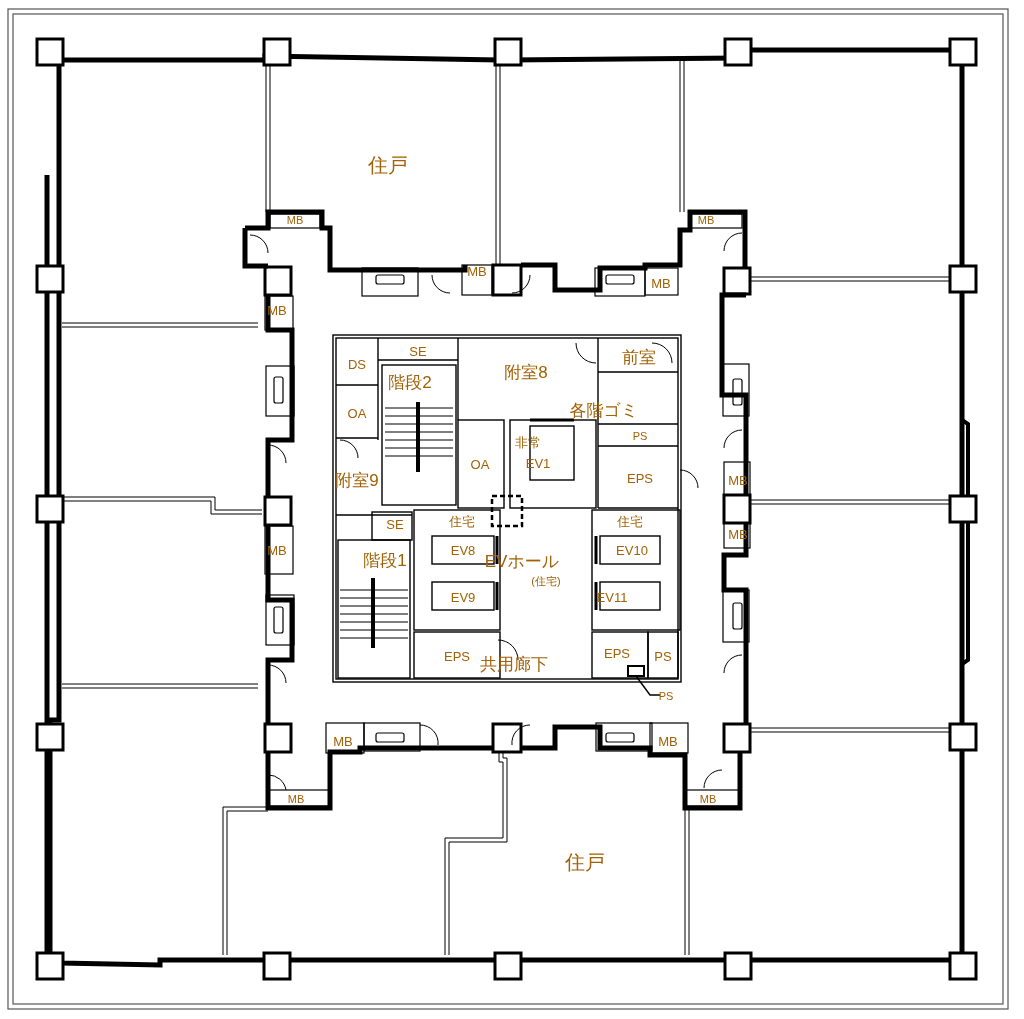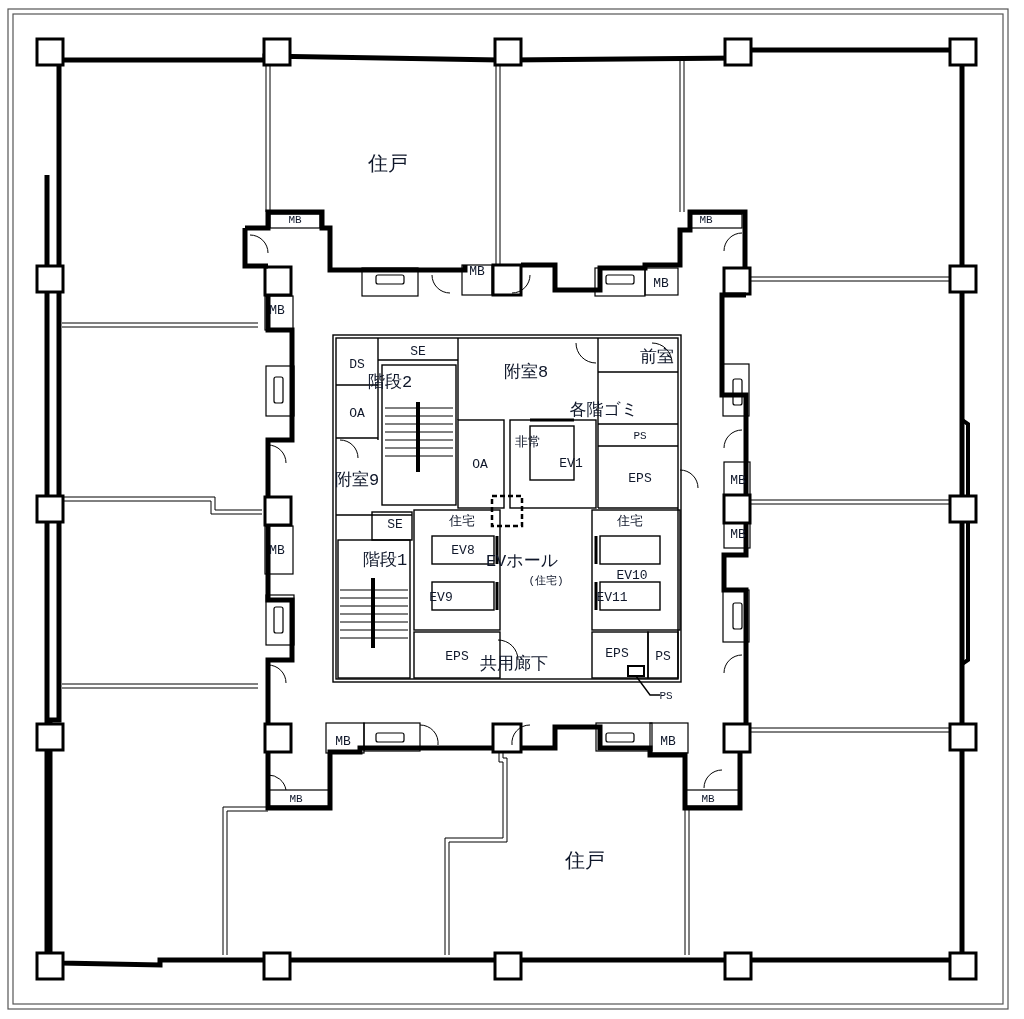--- a/index.html
+++ b/index.html
@@ -1,18 +1,18 @@
 <!DOCTYPE html>
 <html><head>
 <meta charset="utf-8">
 <style>
   html, body { margin: 0; padding: 0; background: #ffffff; }
   body { width: 1024px; height: 1019px; position: relative; overflow: hidden; }
   #plan { position: absolute; left: 0; top: 0; width: 1024px; height: 1019px; }
-  .lbl { position: absolute; font-family: Liberation Mono, monospace; color: #0f172a; white-space: nowrap; line-height: 1; transform: translate(-50%, -50%); }
+  .lbl { position: absolute; font-family: Liberation Sans, sans-serif; color: #a16207; white-space: nowrap; line-height: 1; transform: translate(-50%, -50%); }
   .big { font-size: 20px; }
   .mid { font-size: 17px; }
   .sm { font-size: 13px; }
   .xs { font-size: 11px; }
 </style>
 </head>
 <body>
 
 <div id="plan">
 <svg width="1024" height="1019" viewBox="0 0 1024 1019" xmlns="http://www.w3.org/2000/svg">
@@ -231,41 +231,41 @@
     <line x1="530" y1="420" x2="574" y2="420"></line>
   </g>
 </svg>
 </div>
 
 <div class="lbl big" style="left:388px;top:165px">住戸</div>
 <div class="lbl big" style="left:585px;top:862px">住戸</div>
 
 <div class="lbl mid" style="left:526px;top:372px">附室8</div>
 <div class="lbl mid" style="left:357px;top:480px">附室9</div>
-<div class="lbl mid" style="left:390px;top:382px">階段2</div>
+<div class="lbl mid" style="left:410px;top:382px">階段2</div>
 <div class="lbl mid" style="left:385px;top:560px">階段1</div>
 <div class="lbl sm" style="left:357px;top:364px">DS</div>
 <div class="lbl sm" style="left:357px;top:413px">OA</div>
 <div class="lbl sm" style="left:480px;top:464px">OA</div>
 <div class="lbl sm" style="left:418px;top:351px">SE</div>
 <div class="lbl sm" style="left:395px;top:524px">SE</div>
 <div class="lbl sm" style="left:528px;top:442px">非常</div>
-<div class="lbl sm" style="left:571px;top:463px">EV1</div>
-<div class="lbl mid" style="left:657px;top:357px">前室</div>
+<div class="lbl sm" style="left:538px;top:463px">EV1</div>
+<div class="lbl mid" style="left:639px;top:357px">前室</div>
 <div class="lbl mid" style="left:604px;top:410px">各階ゴミ</div>
 <div class="lbl xs" style="left:640px;top:436px">PS</div>
 <div class="lbl sm" style="left:640px;top:478px">EPS</div>
 
 <div class="lbl mid" style="left:522px;top:561px">EVホール</div>
 <div class="lbl xs" style="left:546px;top:581px">(住宅)</div>
 <div class="lbl sm" style="left:462px;top:521px">住宅</div>
 <div class="lbl sm" style="left:630px;top:521px">住宅</div>
 <div class="lbl sm" style="left:463px;top:550px">EV8</div>
-<div class="lbl sm" style="left:441px;top:597px">EV9</div>
-<div class="lbl sm" style="left:632px;top:575px">EV10</div>
+<div class="lbl sm" style="left:463px;top:597px">EV9</div>
+<div class="lbl sm" style="left:632px;top:550px">EV10</div>
 <div class="lbl sm" style="left:612px;top:597px">EV11</div>
 <div class="lbl sm" style="left:457px;top:656px">EPS</div>
 <div class="lbl sm" style="left:617px;top:653px">EPS</div>
 <div class="lbl sm" style="left:663px;top:656px">PS</div>
 <div class="lbl xs" style="left:666px;top:696px">PS</div>
 <div class="lbl mid" style="left:514px;top:664px">共用廊下</div>
 
 <div class="lbl xs" style="left:295px;top:220px">MB</div>
 <div class="lbl xs" style="left:706px;top:220px">MB</div>
 <div class="lbl sm" style="left:477px;top:271px">MB</div>

